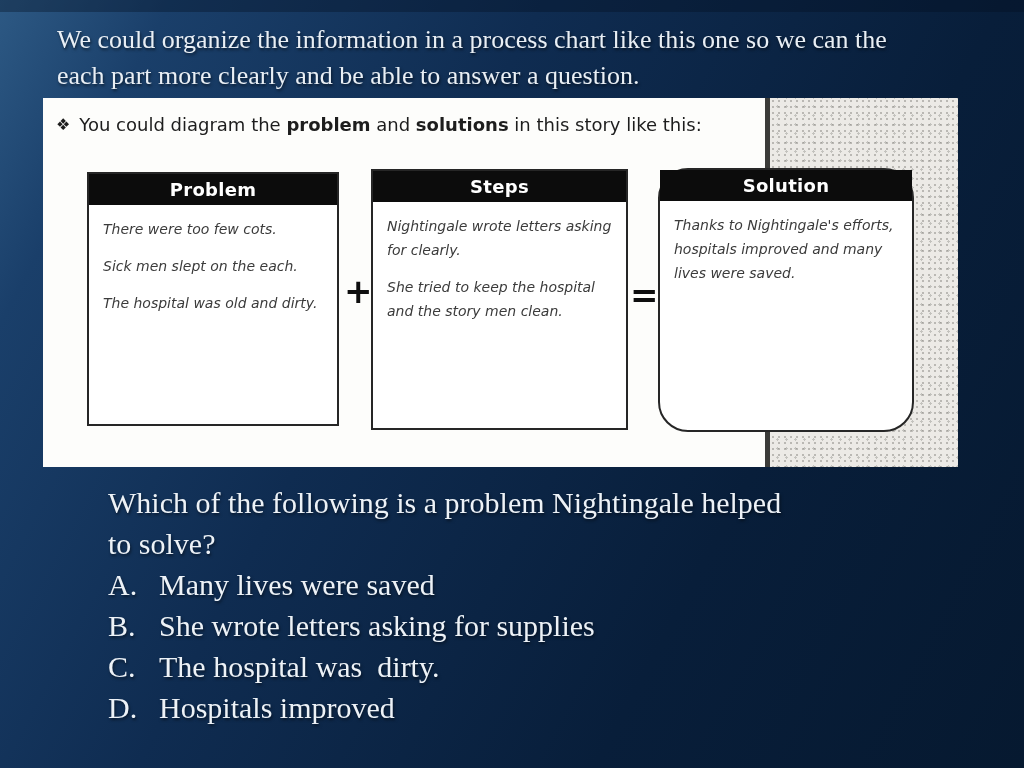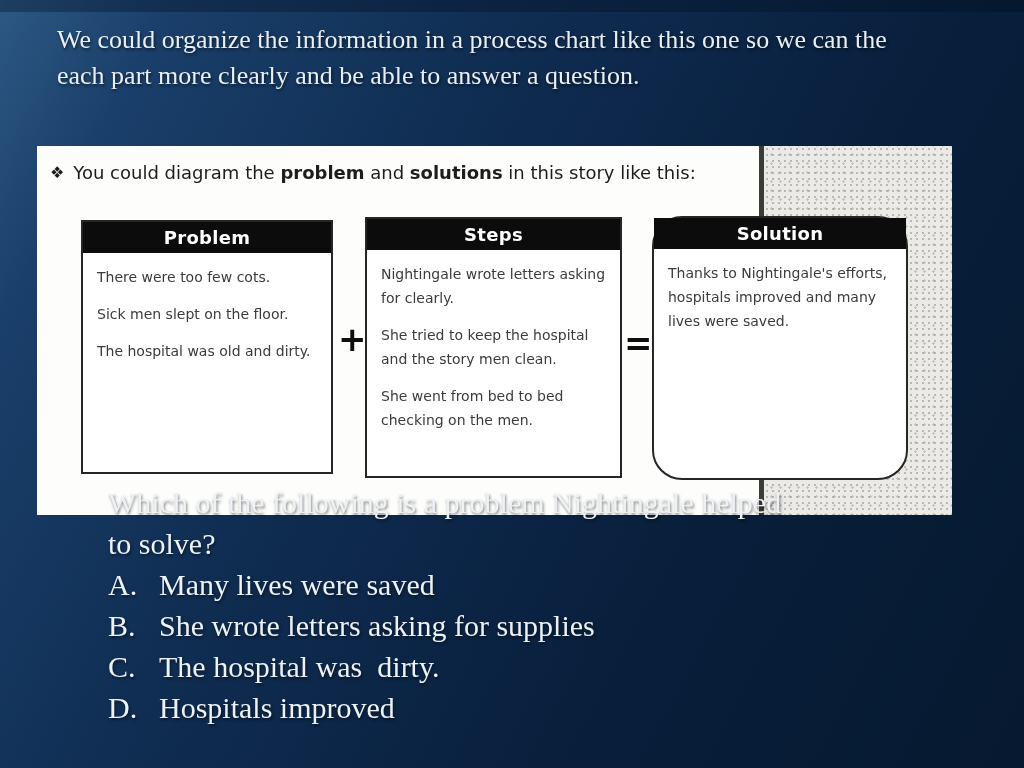--- a/index.html
+++ b/index.html
@@ -11,23 +11,22 @@
   .top-band{position:absolute;top:0;left:0;right:0;height:12px;background:rgba(4,14,32,.35);}
   
   .intro{
     position:absolute;left:57px;top:22px;width:930px;
     font-size:26px;line-height:36px;color:#e9eff5;
     text-shadow:1px 2px 3px rgba(0,0,0,.55);
     font-family:Liberation Serif, serif;
   }
   
   .panel{
-    position:absolute;left:37px;top:98px;width:915px;height:369px;
+    position:absolute;left:43px;top:98px;width:915px;height:369px;
     background:#fdfdfb;
-    margin-top:48px;
   }
   .gutter-shade{
     position:absolute;left:727px;top:0;width:188px;height:369px;
     background-color:#eceae6;
     background-image:
       radial-gradient(circle, rgba(110,110,104,.40) 1px, transparent 1.3px),
       radial-gradient(circle, rgba(90,90,84,.28) 1px, transparent 1.3px);
     background-size:6px 6px, 9px 9px;
     background-position:0 0, 3px 4px;
   }
@@ -39,21 +38,21 @@
   .b-icon{margin-right:9px;font-size:16px;position:relative;top:-1px;}
   .bullet b{font-weight:bold;}
   .chart-box{position:absolute;background:#fff;border:2px solid #262626;box-sizing:border-box;}
   .hdr{
     background:#0c0c0c;color:#fff;text-align:center;
     font-family:"DejaVu Sans",sans-serif;font-weight:bold;font-size:18px;
     height:31px;line-height:31px;letter-spacing:.3px;
   }
   .bd{
     padding:12px 11px 0 14px;
-    font-family:"DejaVu Sans",sans-serif;font-size:14px;line-height:24px;color:#3b3b3b;
+    font-family:"DejaVu Sans",sans-serif;font-size:14px;line-height:24px;color:#3b3b3b;font-style:italic;
   }
   .bd p{margin:0 0 13px;}
   .box-problem{left:44px;top:74px;width:252px;height:254px;}
   .box-steps{left:328px;top:71px;width:257px;height:261px;}
   .box-solution{left:615px;top:70px;width:256px;height:264px;border-radius:30px;}
   .op{
     position:absolute;font-family:"DejaVu Sans",sans-serif;
     font-weight:bold;color:#0e0e0e;font-size:34px;line-height:34px;
   }
   .op-plus{left:301px;top:176px;}
@@ -83,33 +82,32 @@
     <div class="gutter-line"></div>
 
     <div class="bullet">
       <span class="b-icon">❖</span><span>You could diagram the </span><b>problem</b><span> and </span><b>solutions</b><span> in this story like this:</span>
     </div>
 
     <div class="chart-box box-problem">
       <div class="hdr">Problem</div>
       <div class="bd">
         <p>There were too few cots.</p>
-        <p>Sick men slept on the floor.</p>
+        <p>Sick men slept on the each.</p>
         <p>The hospital was old and dirty.</p>
       </div>
     </div>
 
     <div class="op op-plus">+</div>
 
     <div class="chart-box box-steps">
       <div class="hdr">Steps</div>
       <div class="bd">
         <p>Nightingale wrote letters asking for clearly.</p>
         <p>She tried to keep the hospital and the story men clean.</p>
-        <p>She went from bed to bed checking on the men.</p>
       </div>
     </div>
 
     <div class="op op-equals">=</div>
 
     <div class="chart-box box-solution">
       <div class="hdr">Solution</div>
       <div class="bd">
         <p>Thanks to Nightingale's efforts, hospitals improved and many lives were saved.</p>
       </div>

